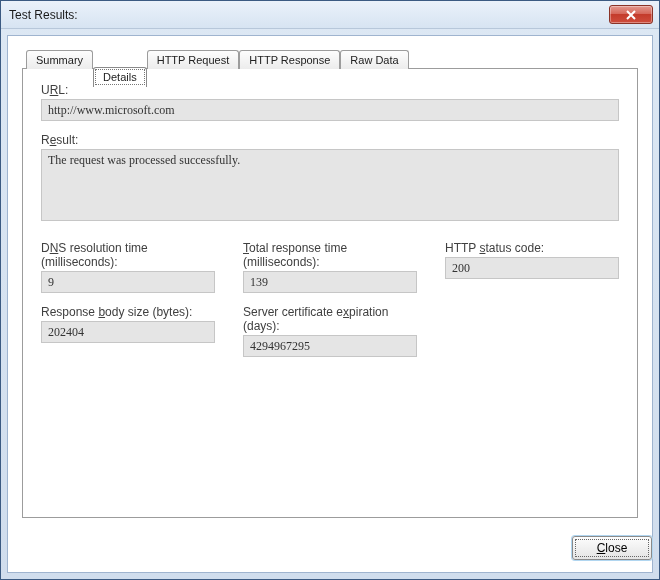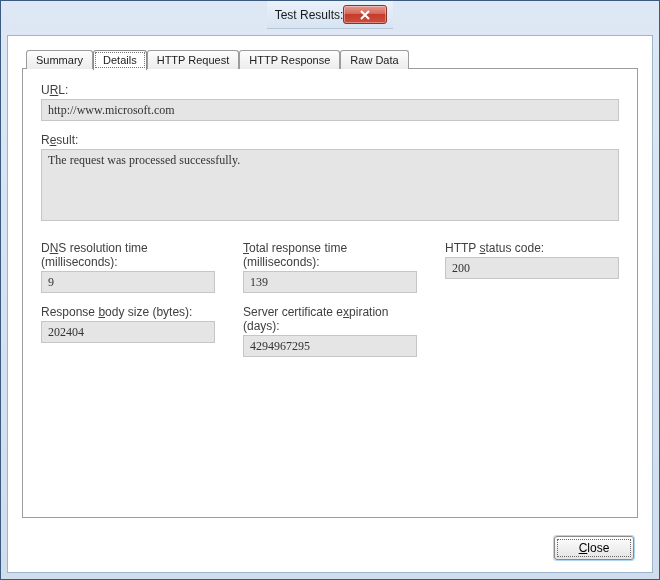--- a/index.html
+++ b/index.html
@@ -10,21 +10,20 @@
     font-size: 12px;
     background: #fff;
     overflow: hidden;
   }
   .window {
     width: 660px; height: 580px;
     background: linear-gradient(#dde8f4, #d0dded);
     border: 1px solid #3b5a82;
     display: flex;
     flex-direction: column;
-    align-items: center;
   }
   .titlebar {
     height: 28px;
     background: linear-gradient(#eaf1fa, #d7e4f2);
     border-bottom: 1px solid #b7c7da;
     display: flex;
     align-items: center;
     padding: 0 6px 0 8px;
   }
   .titlebar .title {
@@ -79,21 +78,21 @@
     color: #222;
     cursor: pointer;
     font-size: 11px;
     position: relative;
   }
   .tab.active {
     background: #fff;
     border-color: #8a8a8a;
     z-index: 3;
     padding-bottom: 4px;
-    top: 1px;
+    top: 18px;
     box-shadow: 0 -1px 0 #fff inset;
     outline: 1px dotted #777;
     outline-offset: -3px;
   }
   .tabpanel {
     flex: 1;
     border: 1px solid #9c9c9c;
     background: #fff;
     padding: 14px 18px 10px 18px;
     display: flex;
@@ -124,21 +123,21 @@
     display: grid;
     grid-template-columns: 1fr 1fr 1fr;
     column-gap: 28px;
     row-gap: 12px;
     margin-top: 8px;
   }
   .cell .rofield { width: 100%; }
   .cell { max-width: 280px; }
   .gridL .rofield { width: 100%; }
   .footer {
-    padding: 8px 18px 12px 0;
+    padding: 8px 0 12px 0;
     display: flex;
     justify-content: flex-end;
   }
   .btn {
     min-width: 80px;
     height: 24px;
     border: 1px solid #8a8a8a;
     border-radius: 3px;
     background: linear-gradient(#fdfdfd, #e4e4e4);
     font-size: 12px;

